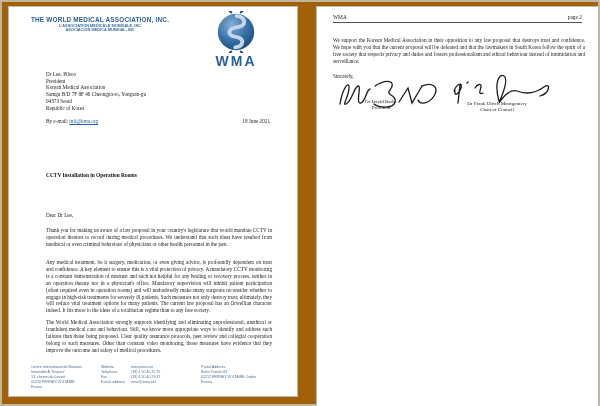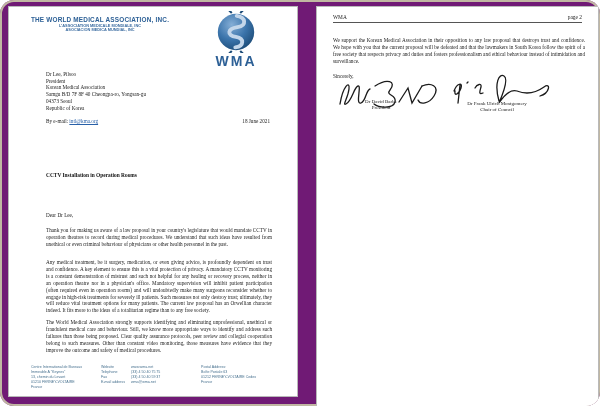--- a/index.html
+++ b/index.html
@@ -1,17 +1,17 @@
 <!DOCTYPE html>
 <html><head>
 <meta charset="utf-8">
 <style>
   html,body{margin:0;padding:0;}
   body{width:600px;height:406px;font-family:"Liberation Serif",serif;}
-  .canvas{position:relative;width:600px;height:406px;background:#701a75;border-radius:14px;
+  .canvas{position:relative;width:600px;height:406px;background:#a16207;border-radius:2px;
           box-shadow:inset 0 0 0 2px #c0b7a2;overflow:hidden;}
   .page{position:absolute;background:#ffffff;border:1px solid #b9b9b9;}
   .page1{left:8px;top:6px;width:288px;height:389px;}
   .page2{left:316px;top:6px;width:281px;height:400px;}
 
   
   .lh-text{position:absolute;left:10px;top:9px;width:162px;text-align:center;color:#2d6096;
            font-family:"Liberation Sans",sans-serif;}
   .lh-title{font-size:6.4px;font-weight:bold;letter-spacing:.2px;line-height:7.5px;}
   .lh-sub{font-size:3.9px;font-weight:bold;line-height:4.8px;color:#3a6ba0;}

